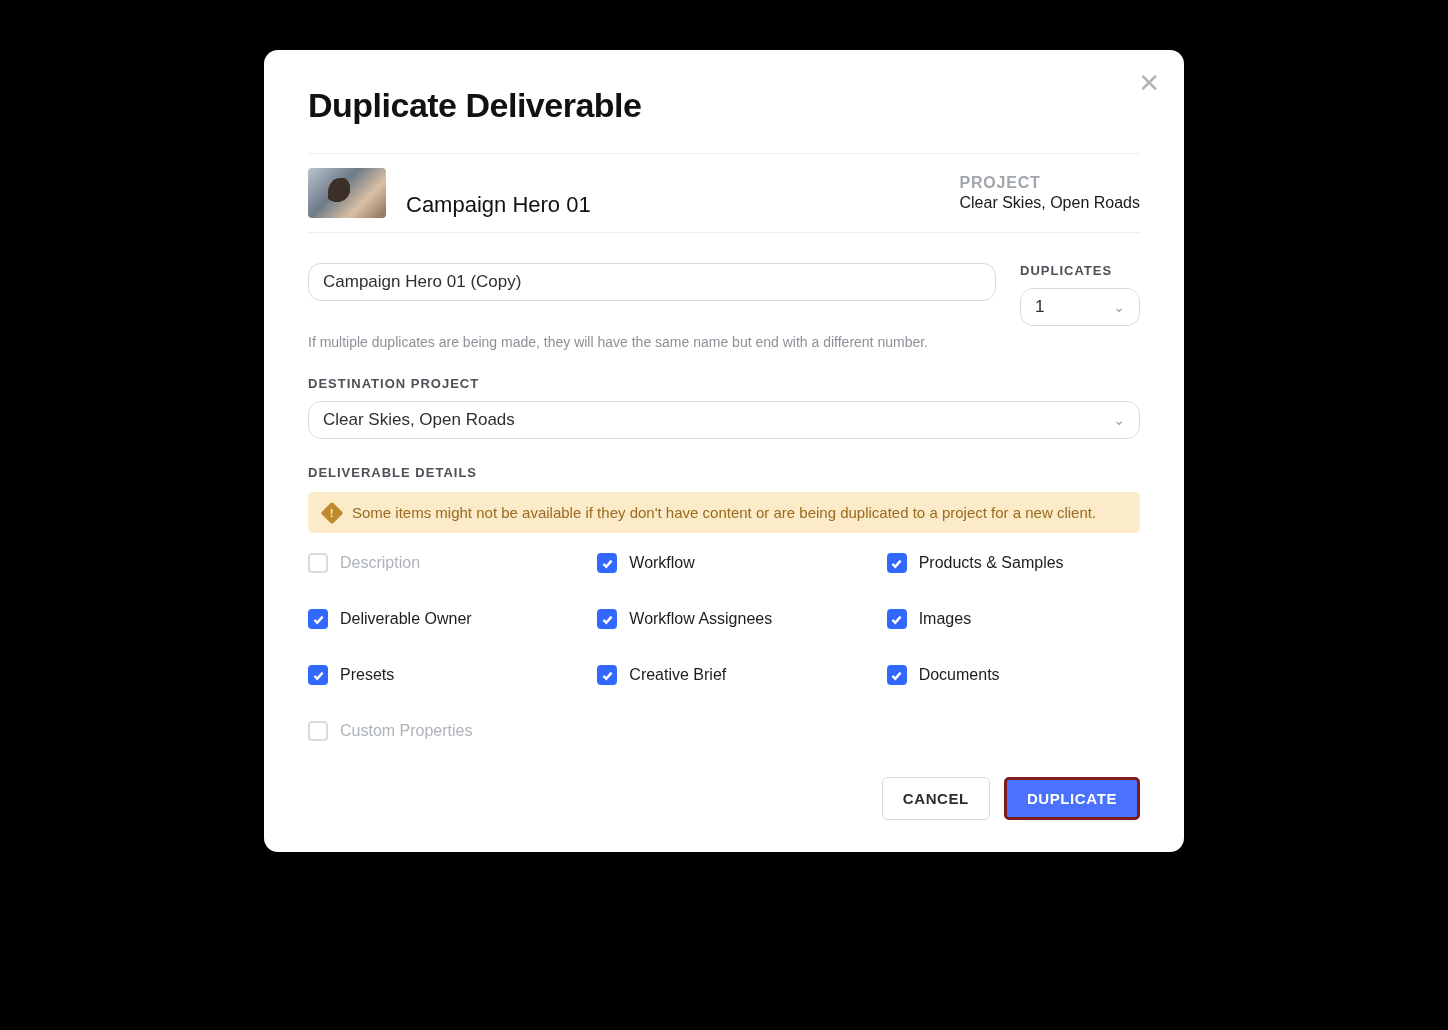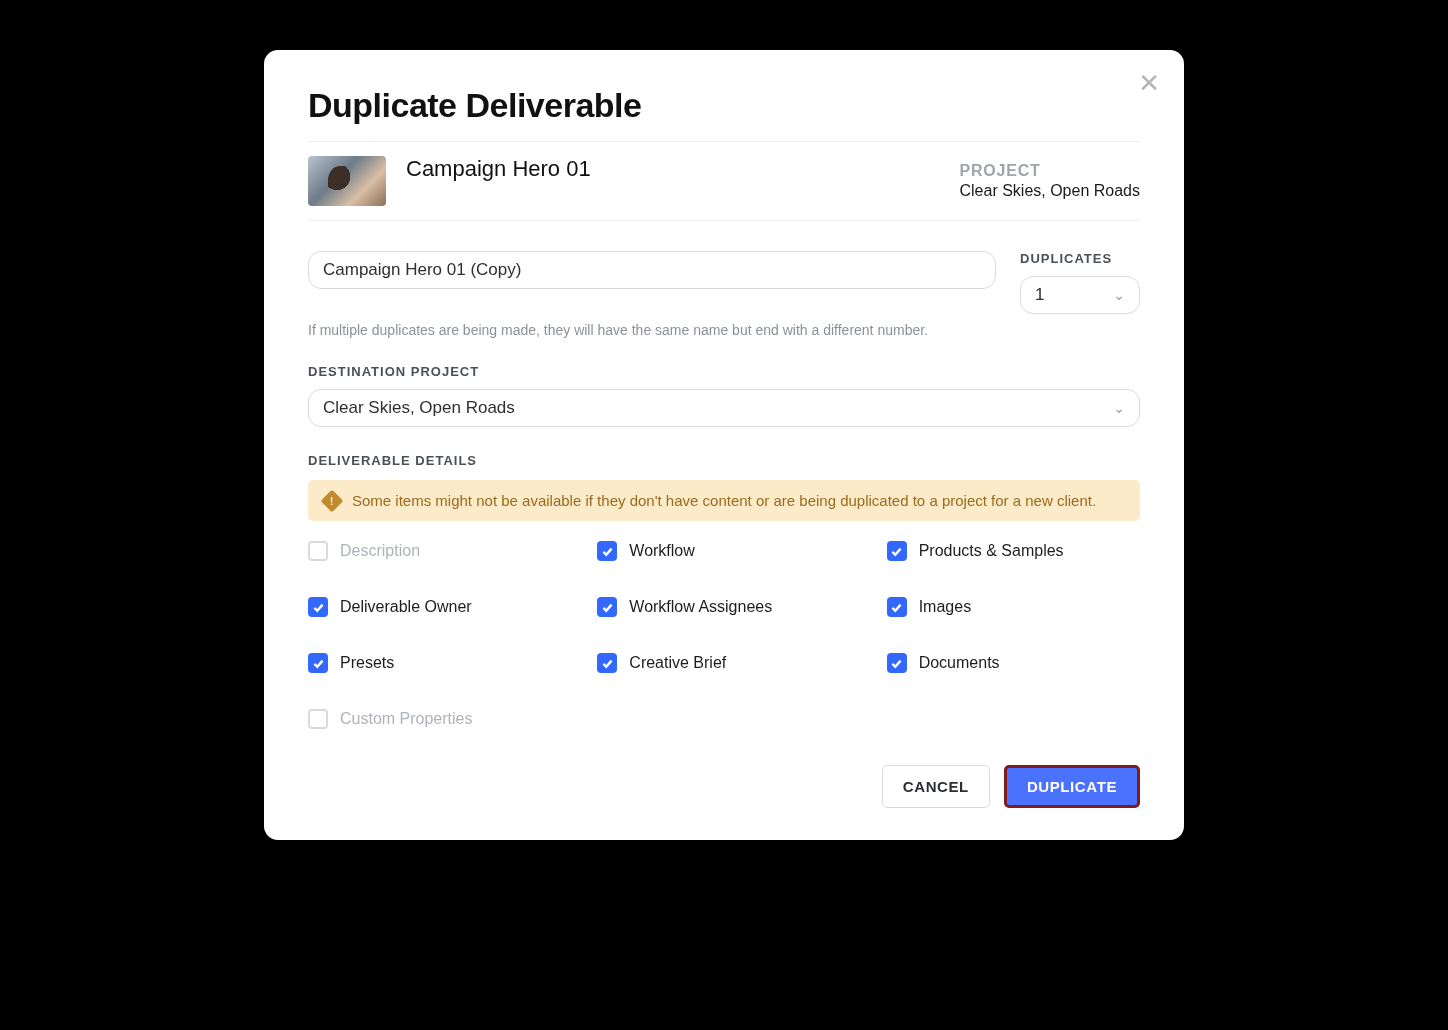--- a/index.html
+++ b/index.html
@@ -28,32 +28,32 @@
     color: #b0b3b8;
     font-size: 26px;
     cursor: pointer;
     line-height: 1;
   }
   .title {
     font-size: 34px;
     font-weight: 800;
     color: #111;
     letter-spacing: -0.5px;
-    margin-bottom: 16px;
+    margin-bottom: 28px;
   }
   .src-row {
     display: flex;
     align-items: center;
     justify-content: space-between;
     padding: 14px 0;
     border-top: 1px solid #eceef0;
     border-bottom: 1px solid #eceef0;
     margin-bottom: 30px;
   }
-  .src-left { display: flex; align-items: flex-start; gap: 20px; }
+  .src-left { display: flex; align-items: flex-end; gap: 20px; }
   .thumb {
     width: 78px; height: 50px;
     border-radius: 4px;
     background: linear-gradient(135deg,#b8c4cf 0%,#6e7b88 40%,#d9bfa3 70%,#8a6f57 100%);
     position: relative;
     overflow: hidden;
   }
   .thumb::after {
     content:"";
     position:absolute;

